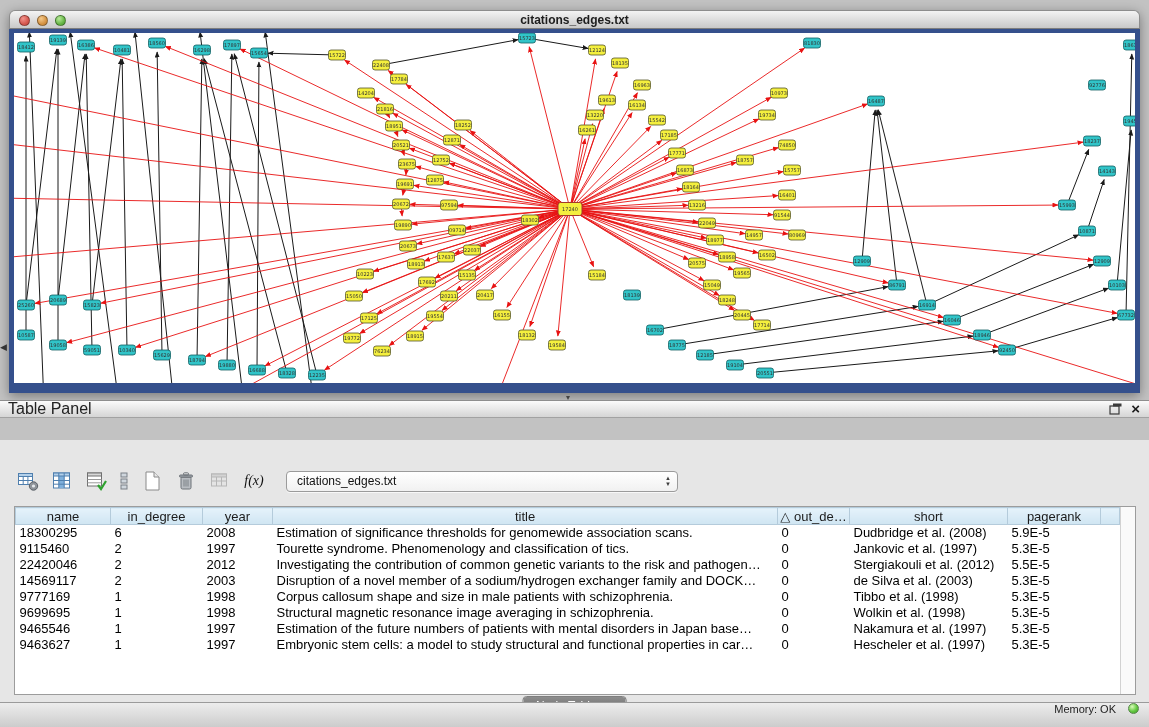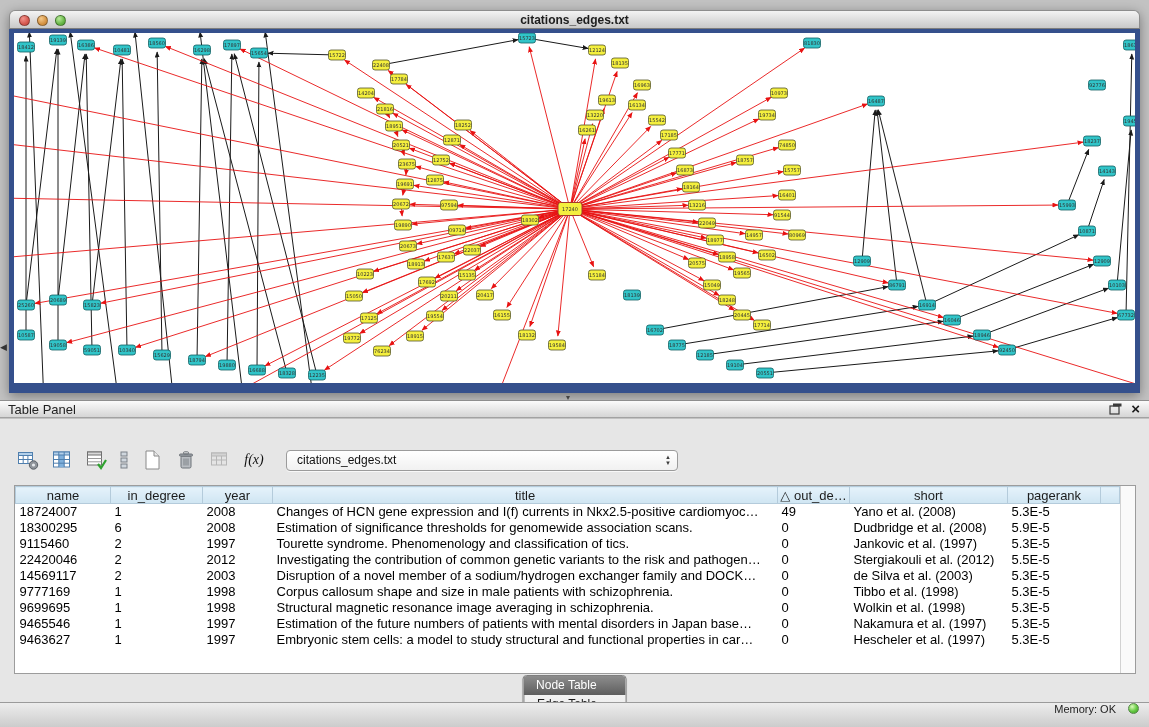--- a/index.html
+++ b/index.html
@@ -29,26 +29,26 @@
   .nh { fill:#f4ef3e; stroke:#a23a2a; stroke-width:1; }
   .nl { font-size:5px; text-anchor:middle; fill:#333; font-family:"DejaVu Sans", sans-serif; }
 
   .splitter-arrow { position:absolute; top:393px; left:566px; font-size:8px; color:#444; cursor:pointer; }
   .left-collapse-arrow { position:absolute; top:342px; left:0px; font-size:9px; color:#333; cursor:pointer; }
 
   
   .panel-header { position:absolute; top:400px; left:0; width:1149px; height:18px;
     background:linear-gradient(#fbfbfb,#d5d5d5); border-top:1px solid #8e8e8e; border-bottom:1px solid #a2a2a2;
     display:flex; align-items:center; }
-  .panel-title { font-size:13px; color:#222; padding-left:8px; }
+  .panel-title { font-size:16px; color:#222; padding-left:8px; }
   .panel-controls { margin-left:auto; display:flex; align-items:center; gap:9px; padding-right:9px; }
   .float-icon svg { display:block; }
   .close-icon { font-size:15px; font-weight:bold; color:#1a1a1a; line-height:12px; cursor:pointer; }
 
-  .panel-body { position:absolute; top:419px; left:0; width:1149px; height:283px; background:#e6e6e6; }
+  .panel-body { position:absolute; top:440px; left:0; width:1149px; height:283px; background:#e6e6e6; }
 
   .toolbar { position:absolute; top:26px; left:14px; height:30px; display:flex; align-items:center; gap:6px; }
   .tbtn { background:transparent; border:none; width:28px; height:28px; display:flex; align-items:center; justify-content:center; cursor:pointer; }
   .tbtn.narrow { width:16px; }
   .fx-label { font-family:"Liberation Serif", serif; font-style:italic; font-size:14px; color:#111; }
   .combo { margin-left:12px; width:392px; height:21px; border:1px solid #9b9b9b; border-radius:4px;
     background:linear-gradient(#ffffff,#f1f1f1); display:flex; align-items:center; position:relative;
     font-size:12px; color:#111; padding-left:10px; cursor:pointer; box-shadow:0 1px 0 rgba(255,255,255,.7); }
   .combo-arrows { position:absolute; right:6px; top:3px; display:flex; flex-direction:column; align-items:center;
     font-size:6px; line-height:6px; color:#3c3c3c; }
@@ -813,30 +813,20 @@
             <th class="c2">year</th>
             <th class="c3">title</th>
             <th class="c4">△ out_de…</th>
             <th class="c5">short</th>
             <th class="c6">pagerank</th>
             <th class="cfill"></th>
           </tr>
         </thead>
       <tbody>
           <tr>
-            <td class="c0">18724007</td>
-            <td class="c1">1</td>
-            <td class="c2">2008</td>
-            <td class="c3">Changes of HCN gene expression and I(f) currents in Nkx2.5-positive cardiomyoc…</td>
-            <td class="c4">49</td>
-            <td class="c5">Yano et al. (2008)</td>
-            <td class="c6">5.3E-5</td>
-            <td class="cfill"></td>
-          </tr>
-          <tr>
             <td class="c0">18300295</td>
             <td class="c1">6</td>
             <td class="c2">2008</td>
             <td class="c3">Estimation of significance thresholds for genomewide association scans.</td>
             <td class="c4">0</td>
             <td class="c5">Dudbridge et al. (2008)</td>
             <td class="c6">5.9E-5</td>
             <td class="cfill"></td>
           </tr>
           <tr>

